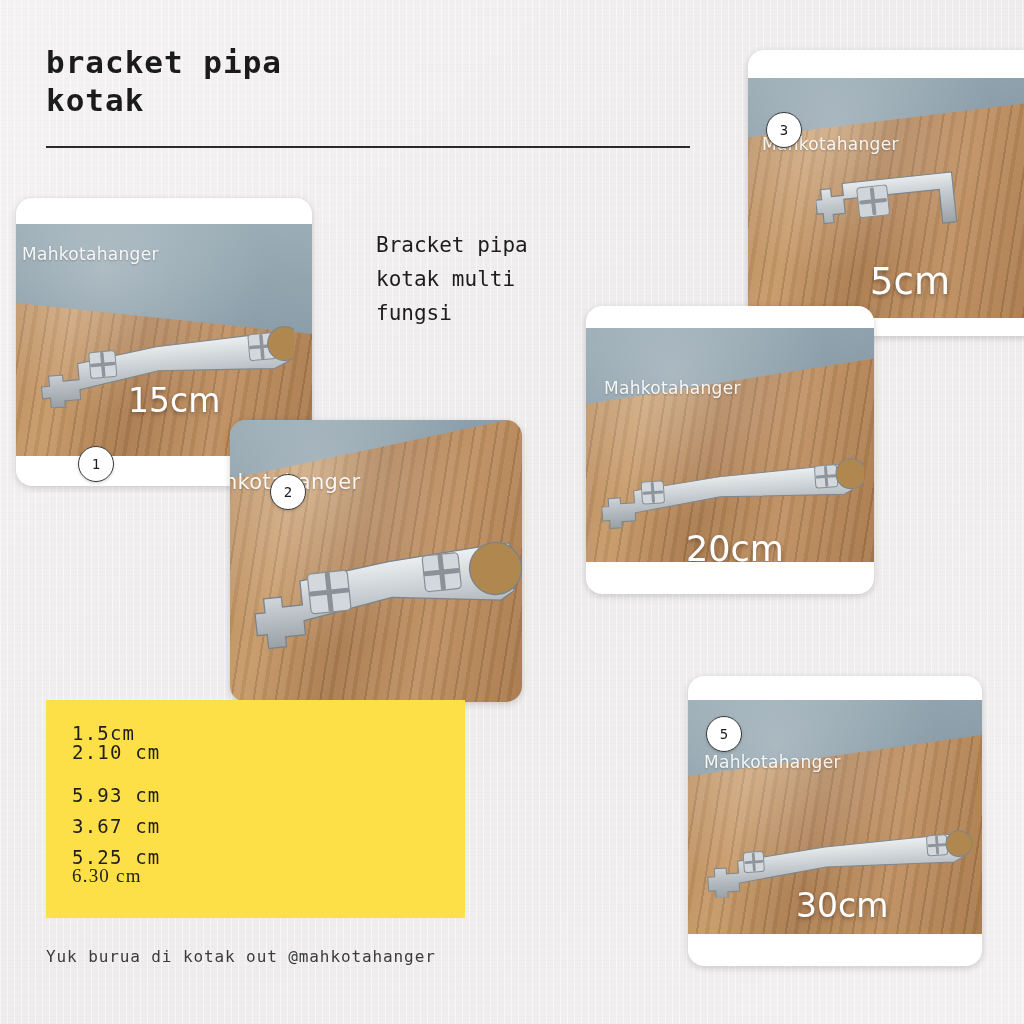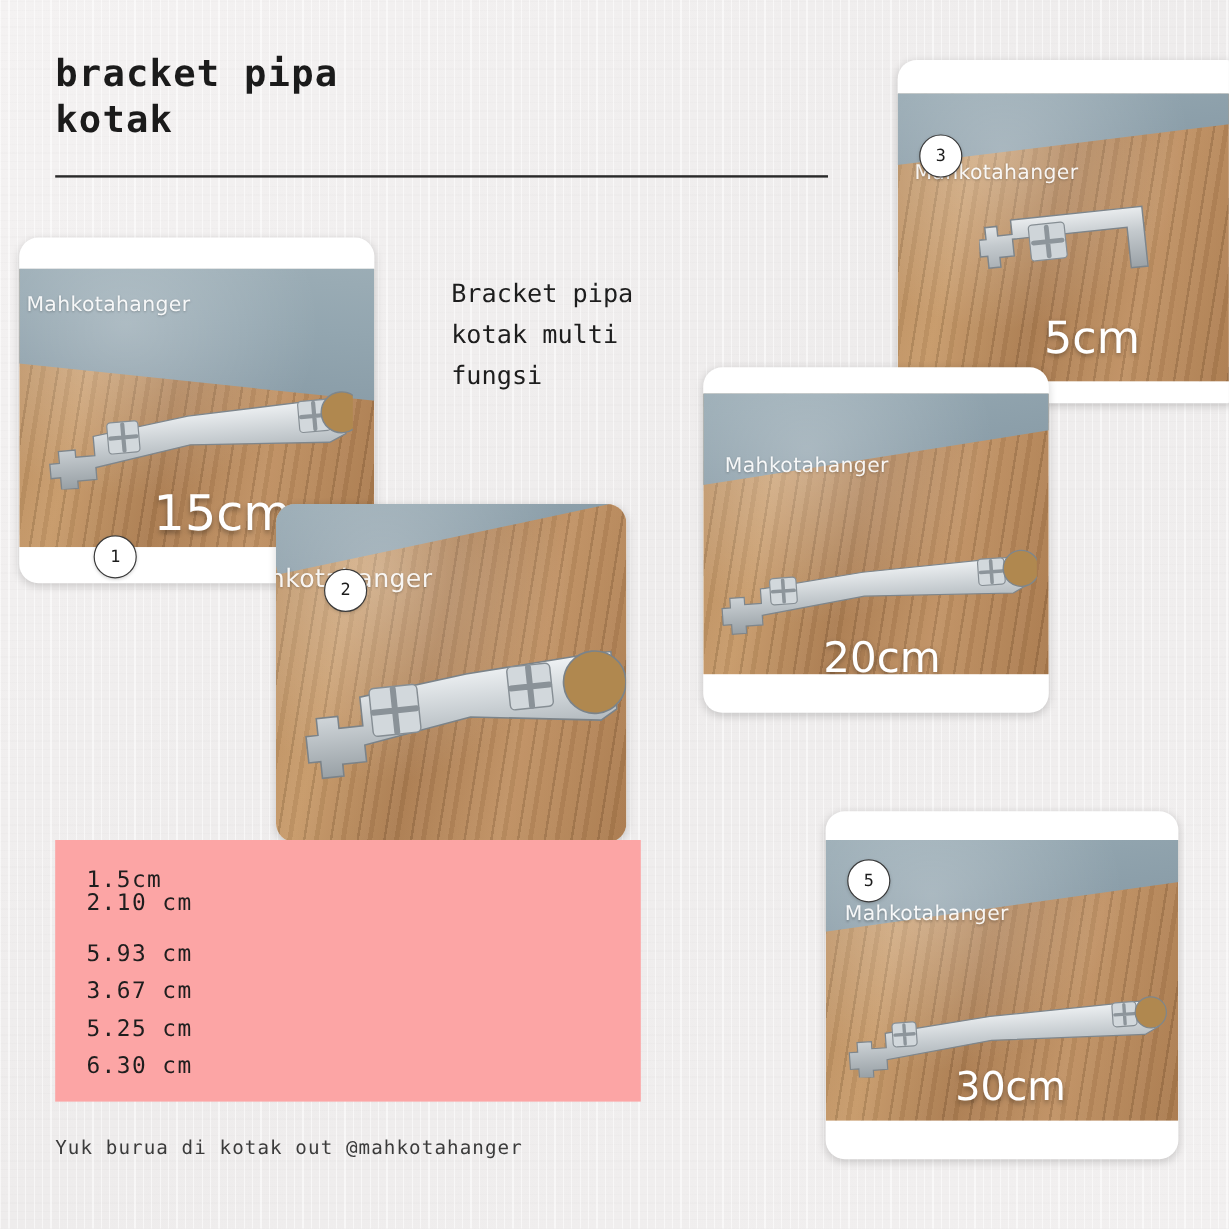--- a/index.html
+++ b/index.html
@@ -118,22 +118,22 @@
   }
 
   
   .bracket{position:absolute;}
   .bracket svg{display:block;width:100%;height:100%;}
 
   
   .listpanel{
     position:absolute;
     left:46px;top:700px;
-    width:488px;height:218px;
-    background:#fca5a5;
+    width:419px;height:218px;
+    background:#fde047;
     text-align:right;
   }
   .listpanel .row{
     position:absolute;
     left:26px;
     font-family:"DejaVu Sans Mono", monospace;
     font-size:19px;
     color:#1e1e1e;
     letter-spacing:1.2px;
     white-space:pre;
@@ -205,21 +205,21 @@
         <g transform="rotate(-5 128 44)">
           <path d="M10 56 L10 46 L24 46 L24 52 L40 52 L40 36 L120 26 L236 22 L250 22 L250 52 L236 58 L120 50 L40 62 L40 72 L24 72 L24 78 L10 78 L10 68 L2 68 L2 56 Z" fill="url(#mg1)" stroke="#7e868c" stroke-width="1.1"></path>
           <rect x="52" y="26" width="26" height="26" rx="3" fill="#d2d8dc" stroke="#868e94" stroke-width="1"></rect>
           <path d="M65 28 L65 50 M54 39 L76 39" stroke="#8d959b" stroke-width="3.5" stroke-linecap="round"></path>
           <rect x="212" y="22" width="26" height="26" rx="3" fill="#d2d8dc" stroke="#868e94" stroke-width="1"></rect>
           <path d="M225 24 L225 46 M214 35 L236 35" stroke="#8d959b" stroke-width="3.5" stroke-linecap="round"></path>
           <circle cx="248" cy="34" r="17" fill="#b0884f" stroke="#7e868c" stroke-width="1.2"></circle>
         </g>
       </svg>
     </div>
-    <div class="sizelbl" style="left:112px;top:180px;font-size:41px;text-align:center;">15cm</div>
+    <div class="sizelbl" style="left:112px;top:157px;font-size:33px;text-align:center;">15cm</div>
   </div>
   <div class="badge" style="left:62px;top:248px;">1</div>
 </div>
 
 <div class="card" style="left:586px;top:306px;width:288px;height:288px;">
   <div class="photo" style="top:22px;height:234px;">
     <div class="wood"></div>
     <div class="wall" style="transform:rotate(-9deg);top:-28%;height:62%;"></div>
     <div class="glare"></div>
     <div class="wm" style="left:18px;top:50px;">Mahkotahanger</div>
@@ -305,16 +305,16 @@
   </div>
   <div class="badge" style="left:18px;top:40px;">5</div>
 </div>
 
 <div class="listpanel">
   <div class="row" style="top:22px;">1.5cm</div>
   <div class="row" style="top:41px;">2.10 cm</div>
   <div class="row" style="top:84px;">5.93 cm</div>
   <div class="row" style="top:115px;">3.67 cm</div>
   <div class="row" style="top:146px;">5.25 cm</div>
-  <div class="row" style="top:177px;">6.30 cm</div>
+  <div class="row" style="top:165px;font-family:Liberation Serif, serif;">6.30 cm</div>
 </div>
 
 <div class="footer">Yuk burua di kotak out @mahkotahanger</div>
 
 </body></html>

